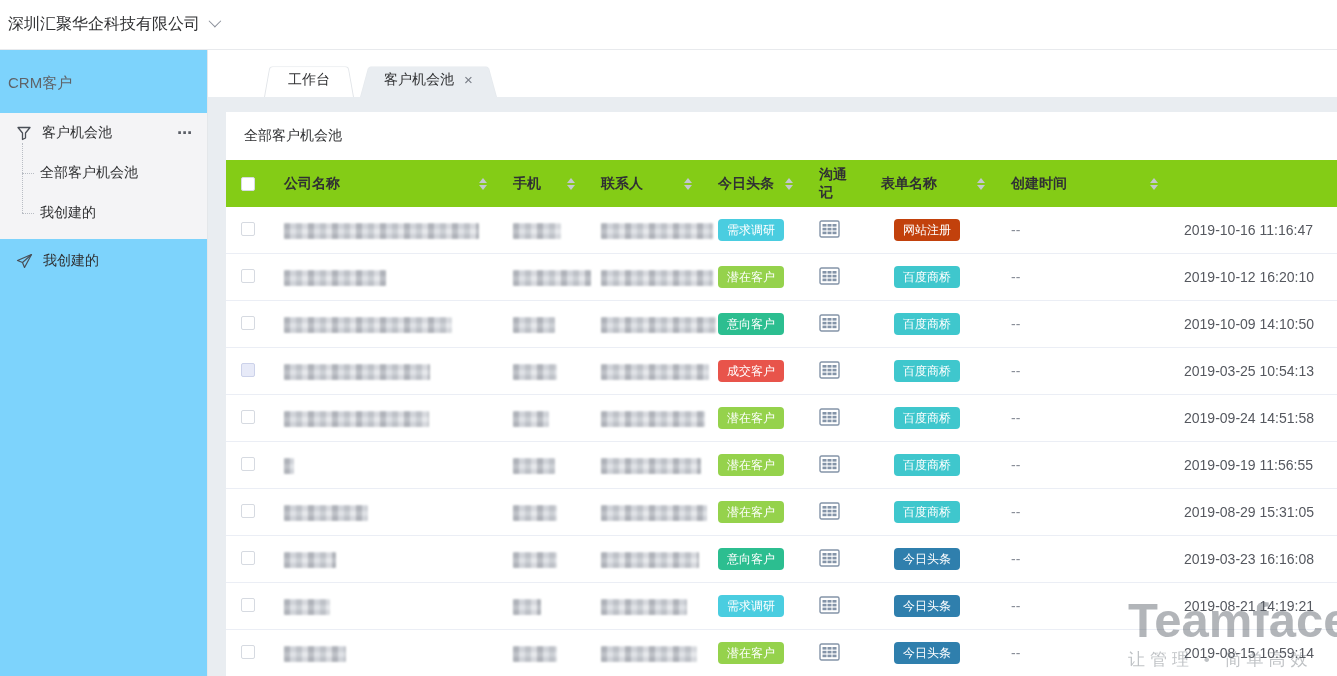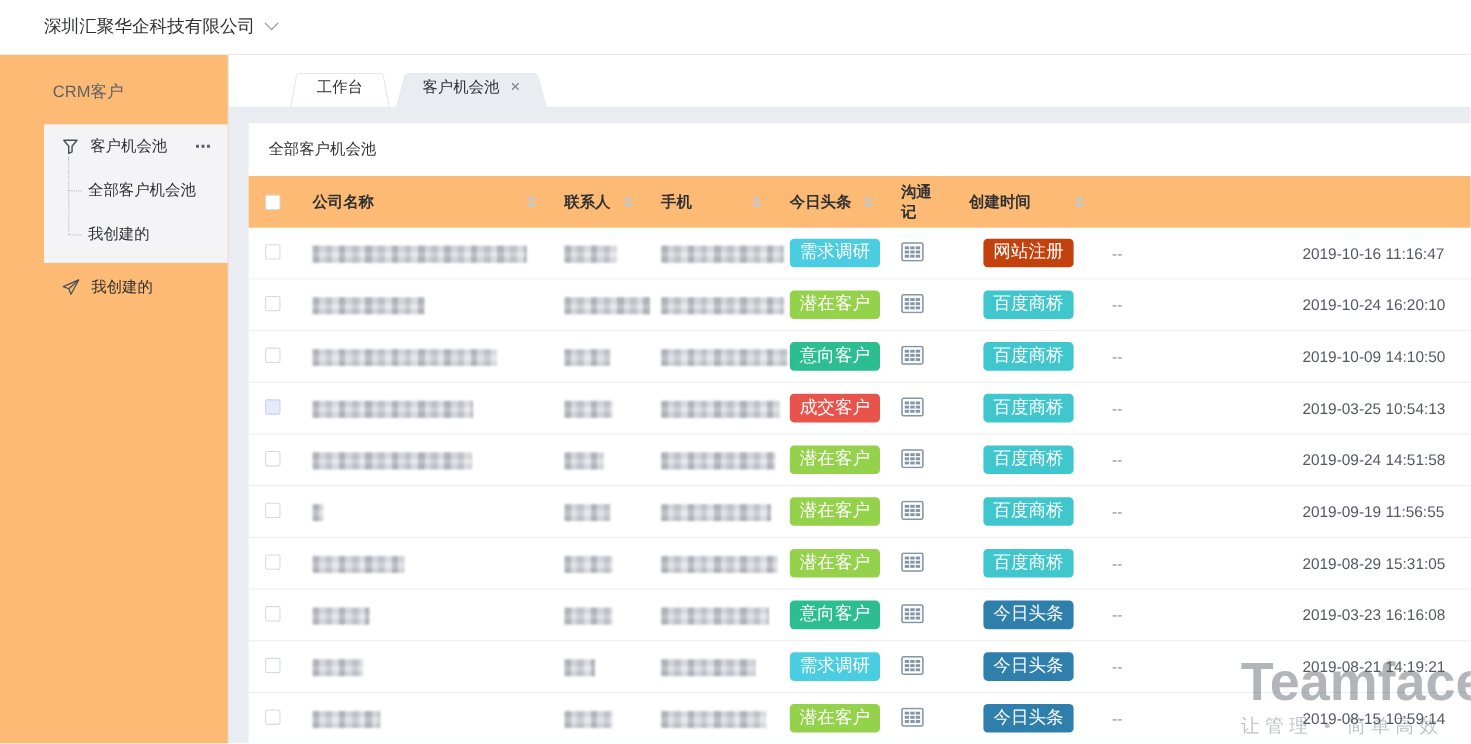--- a/index.html
+++ b/index.html
@@ -1,26 +1,26 @@
 <!DOCTYPE html>
 <html><head>
 <meta charset="utf-8">
 <style>
   * { margin:0; padding:0; box-sizing:border-box; }
   html,body { width:1337px; height:676px; }
   body { font-family:"Liberation Sans","DejaVu Sans",sans-serif; background:#fff; overflow:hidden; position:relative; color:#303133; }
 
   
   .topbar { height:50px; display:flex; align-items:center; padding-left:8px; border-bottom:1px solid #e8eaed; background:#fff; }
-  .company-switcher { display:flex; align-items:center; gap:9px; font-size:16px; color:#303133; cursor:pointer;margin-left:32px; }
+  .company-switcher { display:flex; align-items:center; gap:9px; font-size:16px; color:#303133; cursor:pointer; }
   .chevron { width:9px; height:9px; border-right:1.6px solid #8a8f99; border-bottom:1.6px solid #8a8f99; transform:rotate(45deg) translateY(-2px); margin-top:-4px; }
 
   
   .shell { display:flex; height:626px; }
-  .sidebar { width:208px; background:#fdba74; border-right:1px solid #e4e7ea; flex:none;padding-left:40px; }
+  .sidebar { width:208px; background:#7dd3fc; border-right:1px solid #e4e7ea; flex:none; }
   .main { flex:1; display:flex; flex-direction:column; min-width:0; }
 
   
   .sb-title { font-size:15px; color:#5f6368; padding:24px 8px 20px 8px; }
   .sb-group-block { background:#f4f4f6; }
   .sb-item { height:40px; display:flex; align-items:center; gap:10px; padding:0 14px 0 16px; font-size:14px; color:#303133; cursor:pointer; }
   .sb-item .sb-ico { flex:none; display:flex; }
   .sb-item .grow { flex:1; }
   .sb-more { color:#5a5e66; font-weight:bold; letter-spacing:1px; font-size:15px; cursor:pointer; }
   .sb-sub { position:relative; padding-bottom:6px; }
@@ -35,39 +35,39 @@
   .tab.active::before { background:#e9edf1; border-color:#e6eaee; }
   .tab > span { position:relative; z-index:1; }
   .tab-close { color:#787d86; font-size:15px; line-height:1; cursor:pointer; }
 
   
   .content { flex:1; background:#e9edf1; padding:15px 0 0 18px; min-height:0; }
   .card { background:#fff; height:100%; display:flex; flex-direction:column; min-height:0; }
   .card-title { height:48px; display:flex; align-items:center; padding-left:18px; font-size:14px; color:#303133; flex:none; }
 
   .grid-row { display:grid; grid-template-columns:58px 229px 88px 117px 101px 62px 130px 173px minmax(0,1fr); align-items:center; }
-  .thead { height:47px; background:#fdba74; font-weight:bold; font-size:14px; color:#303133; flex:none; }
+  .thead { height:47px; background:#84cc16; font-weight:bold; font-size:14px; color:#303133; flex:none; }
   .th { display:flex; align-items:center; justify-content:space-between; padding-right:26px; height:100%; }
   .th-check { padding:0; justify-content:flex-start; }
   .sorter { display:flex; flex-direction:column; gap:2px; cursor:pointer; }
   .sorter i { display:block; width:0; height:0; border-left:4px solid transparent; border-right:4px solid transparent; }
   .sorter .up { border-bottom:5px solid #c3c7cf; }
   .sorter .down { border-top:5px solid #c3c7cf; }
 
   .tbody { flex:1; overflow:hidden; }
   .trow { height:47px; border-bottom:1px solid #ebeef5; font-size:14px; color:#5a5e66; }
   .checkbox { display:inline-block; width:14px; height:14px; border:1px solid #d6dae1; border-radius:2px; background:#fff; margin-left:15px; cursor:pointer; }
   .checkbox.tint { background:#e7eaf8; border-color:#ccd2ea; }
 
   .redact { display:inline-block; height:16px; border-radius:1px; vertical-align:middle; filter:blur(1.2px);
     background-image:
       repeating-linear-gradient(90deg, rgba(110,116,128,.38) 0 6px, rgba(196,201,210,.38) 6px 12px, rgba(148,154,165,.38) 12px 18px, rgba(215,218,224,.38) 18px 24px),
       repeating-linear-gradient(0deg, rgba(125,131,142,.30) 0 5px, rgba(205,209,216,.30) 5px 10px); }
 
-  .badge { display:inline-block; padding:5px 9px; border-radius:4px; color:#fff; font-size:16px; line-height:1; white-space:nowrap; }
+  .badge { display:inline-block; padding:5px 9px; border-radius:4px; color:#fff; font-size:12px; line-height:1; white-space:nowrap; }
   .td-source { padding-left:13px; }
   .form-val { color:#8a8f99; }
   .created { color:#55585f; }
 
   .comm-btn { display:inline-flex; cursor:pointer; }
 
   
   .watermark { position:absolute; left:1128px; top:596px; z-index:6; pointer-events:none; }
   .wm1 { font-size:49px; font-weight:bold; color:rgba(84,91,99,.45); letter-spacing:0; line-height:1; }
   .wm2 { font-size:17px; color:rgba(96,103,111,.40); letter-spacing:5px; margin-top:3px; white-space:nowrap; }
@@ -139,45 +139,52 @@
             <span class="checkbox"></span>
           </div>
         <div class="th">
     <span>公司名称</span>
     <span class="sorter">
                 <i class="up"></i>
                 <i class="down"></i>
               </span>
   </div>
             <div class="th">
-    <span>联系人</span>
+    <span>手机</span>
     <span class="sorter">
                 <i class="up"></i>
                 <i class="down"></i>
               </span>
   </div>
             <div class="th">
-    <span>手机</span>
+    <span>联系人</span>
     <span class="sorter">
                 <i class="up"></i>
                 <i class="down"></i>
               </span>
   </div>
             <div class="th">
     <span>今日头条</span>
     <span class="sorter">
                 <i class="up"></i>
                 <i class="down"></i>
               </span>
   </div>
             <div class="th">
     <span>沟通记</span>
 
   </div>
             <div class="th">
+    <span>表单名称</span>
+    <span class="sorter">
+                <i class="up"></i>
+                <i class="down"></i>
+              </span>
+  </div>
+            <div class="th">
     <span>创建时间</span>
     <span class="sorter">
                 <i class="up"></i>
                 <i class="down"></i>
               </span>
   </div>
           </div>
 
         <div class="tbody">
             <div class="trow grid-row">
@@ -258,21 +265,21 @@
         </svg>
       </span>
     </div>
     <div class="td-source">
       <span class="badge" style="background: rgb(63, 199, 205);">百度商桥</span>
     </div>
     <div>
       <span class="form-val">--</span>
     </div>
     <div>
-      <span class="created">2019-10-24 16:20:10</span>
+      <span class="created">2019-10-12 16:20:10</span>
     </div>
   </div>
             <div class="trow grid-row">
     <div>
       <span class="checkbox"></span>
     </div>
     <div>
       <span class="redact" style="width: 168px;"></span>
     </div>
     <div>

